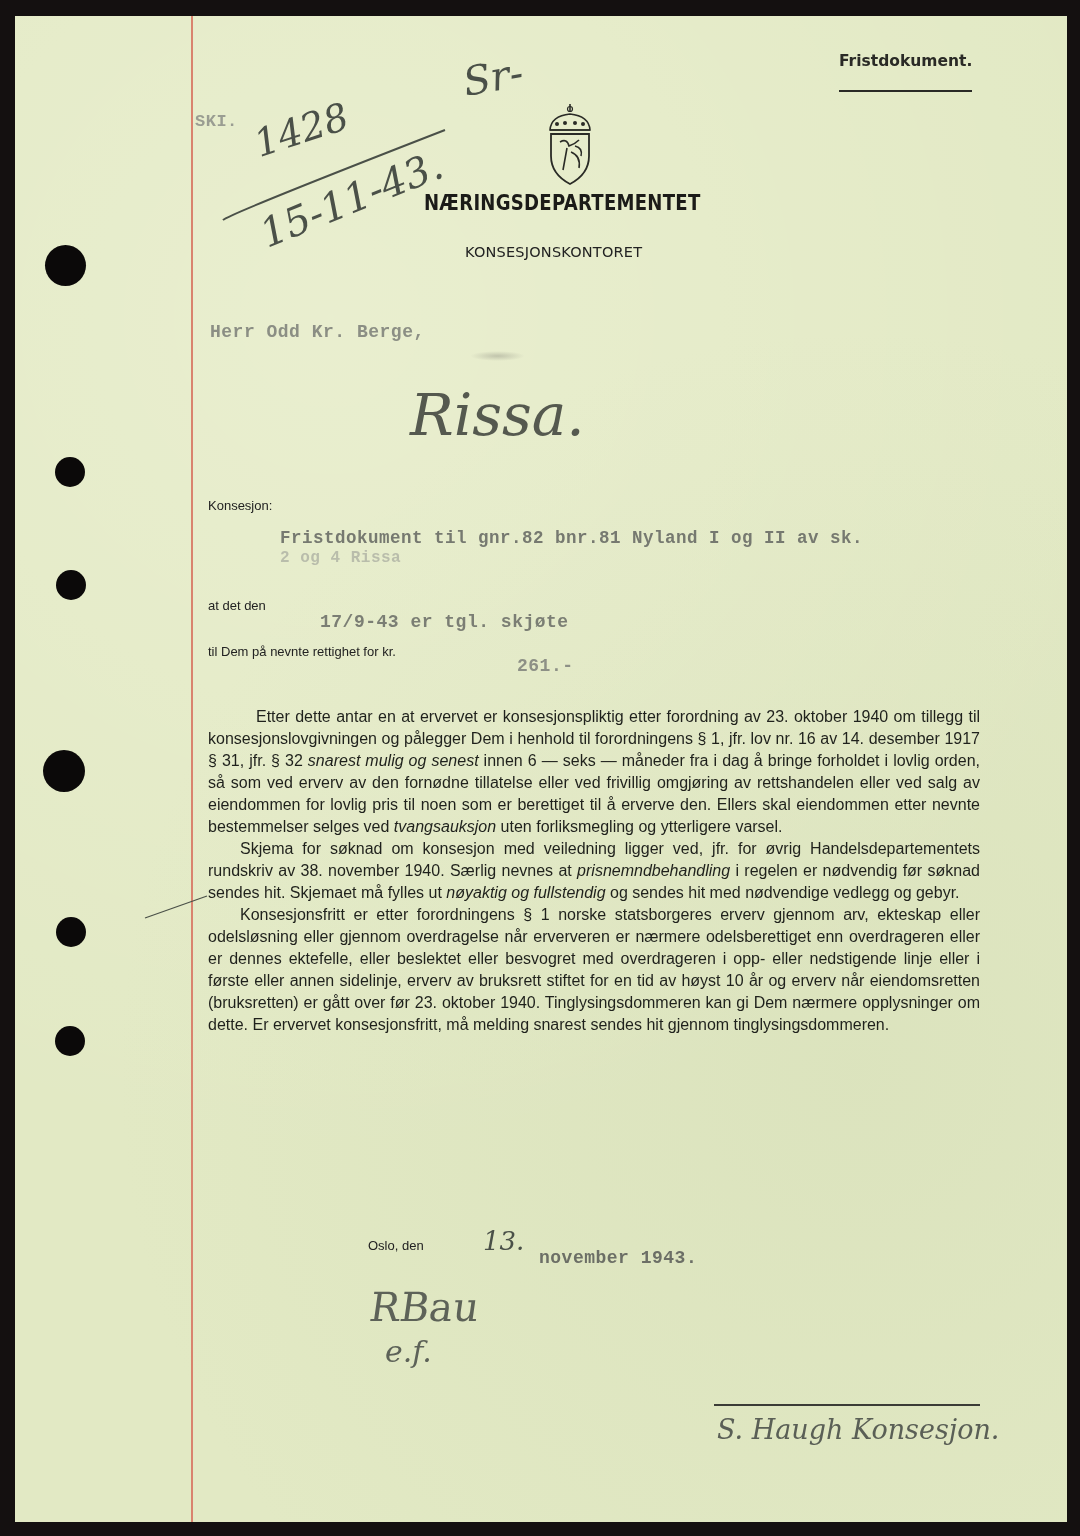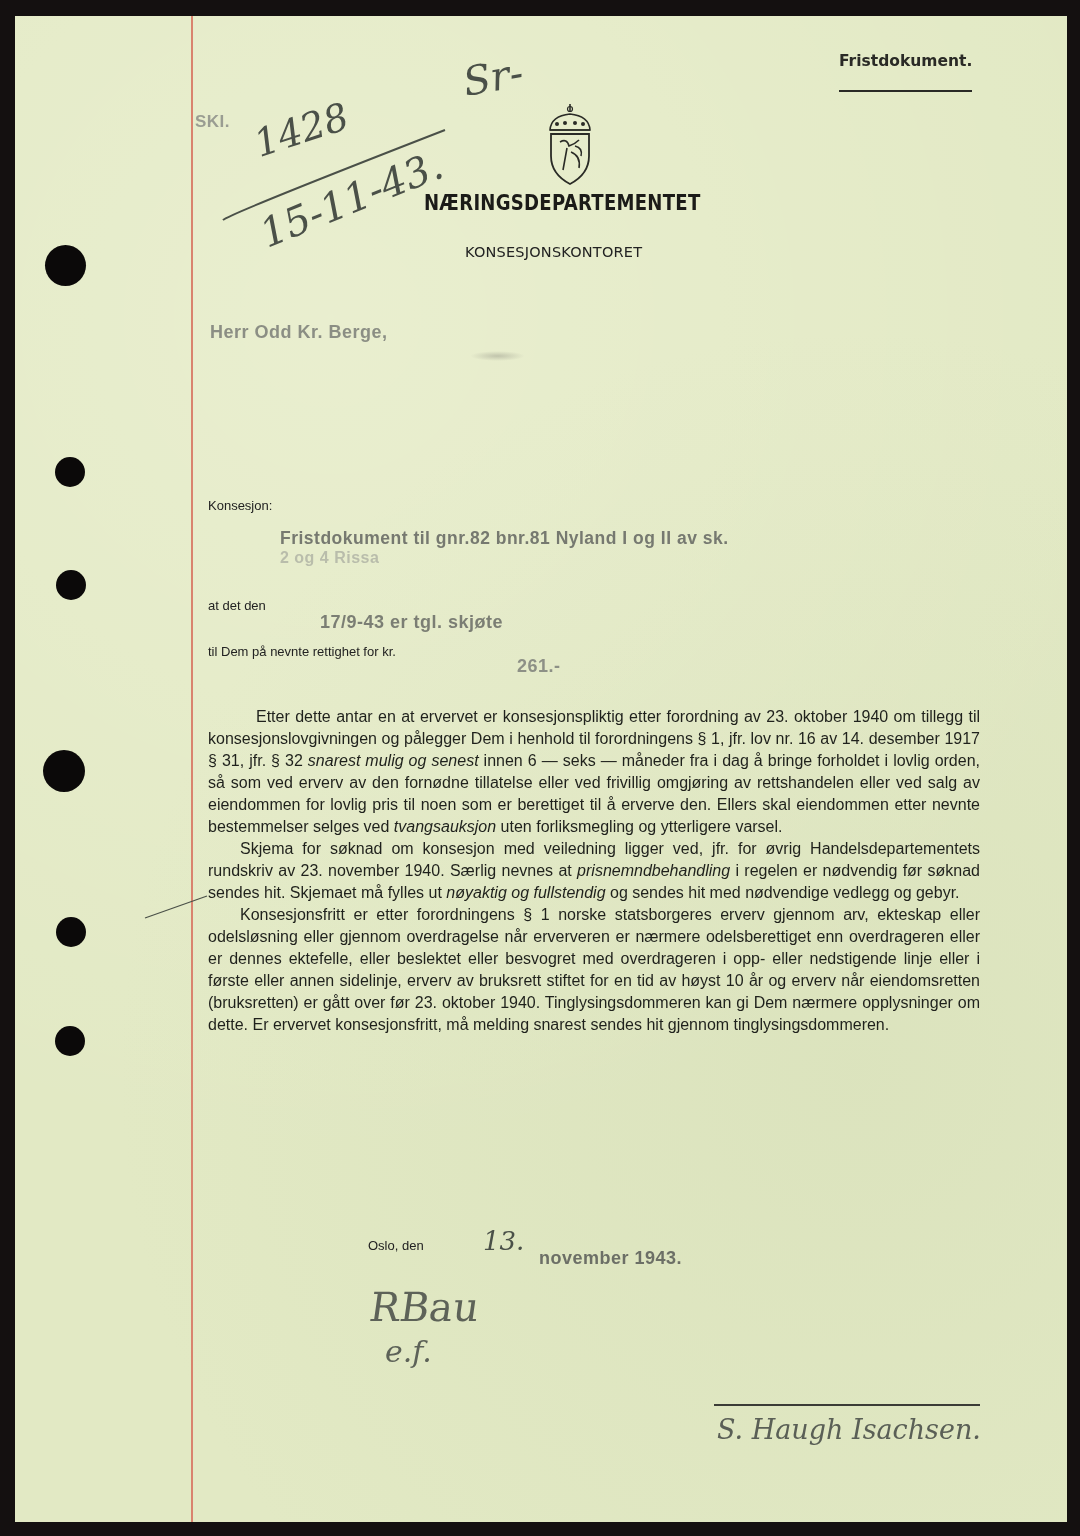--- a/index.html
+++ b/index.html
@@ -21,21 +21,21 @@
     }
     .margin-line {
       position: absolute; left: 176px; top: 0; width: 2px; height: 100%;
       background: #d9836e;
     }
     .hole {
       position: absolute; border-radius: 50%; background: #0b0909;
     }
     .abs { position: absolute; }
     .typed {
-      font-family: Liberation Sans, sans-serif;
+      font-family: Liberation Mono, monospace;
       color: #6b6e66; font-weight: bold; font-size: 18px; letter-spacing: 0.5px;
       filter: blur(0.4px);
     }
     .hand {
       font-family: "DejaVu Serif", serif; font-style: italic; color: #4a5048;
     }
     .print { color: #222; font-family: Liberation Sans, sans-serif; font-size: 13px; }
     .fristdok {
       font-family: "DejaVu Sans", sans-serif; font-weight: bold; font-size: 15.5px;
       color: #2a2a26; border-bottom: 2.5px solid #2a2a26; padding-bottom: 20px;
@@ -96,46 +96,47 @@
     <line x1="5" y1="26" x2="45" y2="26" stroke="#2a2b26" stroke-width="1.6"></line>
     <path d="M6 30 L44 30 L44 52 Q 44 70 25 80 Q 6 70 6 52 Z" fill="none" stroke="#2a2b26" stroke-width="1.8"></path>
     <path d="M15 38 Q 22 34 24 42 Q 30 40 34 36 M22 44 L18 66 M26 48 Q 36 52 34 64 M30 42 Q 38 44 36 52" fill="none" stroke="#2a2b26" stroke-width="1.6"></path>
   </svg>
 
   <div class="abs dept" style="left:409px;top:175px;">NÆRINGSDEPARTEMENTET</div>
   <div class="abs office" style="left:450px;top:228px;">KONSESJONSKONTORET</div>
 
   <div class="abs typed" style="left:195px;top:306px;color:#8b8e84;">Herr Odd Kr. Berge,</div>
   <div class="abs" style="left:455px;top:335px;width:55px;height:10px;background:radial-gradient(ellipse, rgba(120,120,110,0.35), transparent 70%);"></div>
+  <div class="abs hand" style="left:395px;top:365px;font-size:58px;color:#55594f;">Rissa.</div>
 
   <div class="abs print" style="left:193px;top:482px;">Konsesjon:</div>
   <div class="abs typed" style="left:265px;top:512px;font-size:17.5px;color:#767970;">Fristdokument til gnr.82 bnr.81 Nyland I og II av sk.</div>
   <div class="abs typed" style="left:265px;top:533px;font-size:16px;color:#a6a99e;opacity:0.7;">2 og 4 Rissa</div>
 
   <div class="abs print" style="left:193px;top:582px;">at det den</div>
   <div class="abs typed" style="left:305px;top:596px;color:#7b7e74;">17/9-43 er tgl. skjøte</div>
 
   <div class="abs print" style="left:193px;top:628px;text-align:right;">til Dem på nevnte rettighet for kr.</div>
   <div class="abs typed" style="left:502px;top:640px;color:#8d9086;">261.-</div>
 
   <div class="body-text" style="left:193px;top:690px;width:772px;">
     <p>
       <span>Etter dette antar en at ervervet er konsesjonspliktig etter forordning av 23. oktober 1940 om tillegg til konsesjonslovgivningen og pålegger Dem i henhold til forordningens § 1, jfr. lov nr. 16 av 14. desember 1917 § 31, jfr. § 32 </span><i>snarest mulig og senest</i><span> innen 6 — seks — måneder fra i dag å bringe forholdet i lovlig orden, så som ved erverv av den fornødne tillatelse eller ved frivillig omgjøring av rettshandelen eller ved salg av eiendommen for lovlig pris til noen som er berettiget til å erverve den. Ellers skal eiendommen etter nevnte bestemmelser selges ved </span><i>tvangsauksjon</i><span> uten forliksmegling og ytterligere varsel.</span>
     </p>
     <p style="text-indent:32px;">
-      <span>Skjema for søknad om konsesjon med veiledning ligger ved, jfr. for øvrig Handelsdepartementets rundskriv av 23. november 1940. Særlig nevnes at </span><i>prisnemndbehandling</i><span> i regelen er nødvendig før søknad sendes hit. Skjemaet må fylles ut </span><i>nøyaktig og fullstendig</i><span> og sendes hit med nødvendige vedlegg og gebyr.</span>
+      <span>Skjema for søknad om konsesjon med veiledning ligger ved, jfr. for øvrig Handelsdepartementets rundskriv av 38. november 1940. Særlig nevnes at </span><i>prisnemndbehandling</i><span> i regelen er nødvendig før søknad sendes hit. Skjemaet må fylles ut </span><i>nøyaktig og fullstendig</i><span> og sendes hit med nødvendige vedlegg og gebyr.</span>
     </p>
     <p style="text-indent:32px;">
       <span>Konsesjonsfritt er etter forordningens § 1 norske statsborgeres erverv gjennom arv, ekteskap eller odelsløsning eller gjennom overdragelse når erververen er nærmere odelsberettiget enn overdrageren eller er dennes ektefelle, eller beslektet eller besvogret med overdrageren i opp- eller nedstigende linje eller i første eller annen sidelinje, erverv av bruksrett stiftet for en tid av høyst 10 år og erverv når eiendomsretten (bruksretten) er gått over før 23. oktober 1940. Tinglysingsdommeren kan gi Dem nærmere opplysninger om dette. Er ervervet konsesjonsfritt, må melding snarest sendes hit gjennom tinglysingsdommeren.</span>
     </p>
   </div>
 
   <div class="abs print" style="left:353px;top:1222px;">Oslo, den</div>
   <div class="abs hand" style="left:468px;top:1210px;font-size:26px;">13.</div>
   <div class="abs typed" style="left:524px;top:1232px;color:#6c6f66;">november 1943.</div>
 
   <div class="abs hand" style="left:355px;top:1268px;font-size:40px;color:#5d6258;font-style:normal;font-family:'DejaVu Serif',serif;transform:skewX(-8deg);">RBau</div>
   <div class="abs hand" style="left:370px;top:1318px;font-size:30px;color:#5d6258;">e.f.</div>
 
   <div class="sigline" style="left:699px;top:1388px;width:266px;"></div>
-  <div class="abs hand" style="left:702px;top:1398px;font-size:27px;color:#5a5f56;">S. Haugh Isachsen.</div>
+  <div class="abs hand" style="left:702px;top:1398px;font-size:27px;color:#5a5f56;">S. Haugh Konsesjon.</div>
 
 </div>
 
 </body></html>

